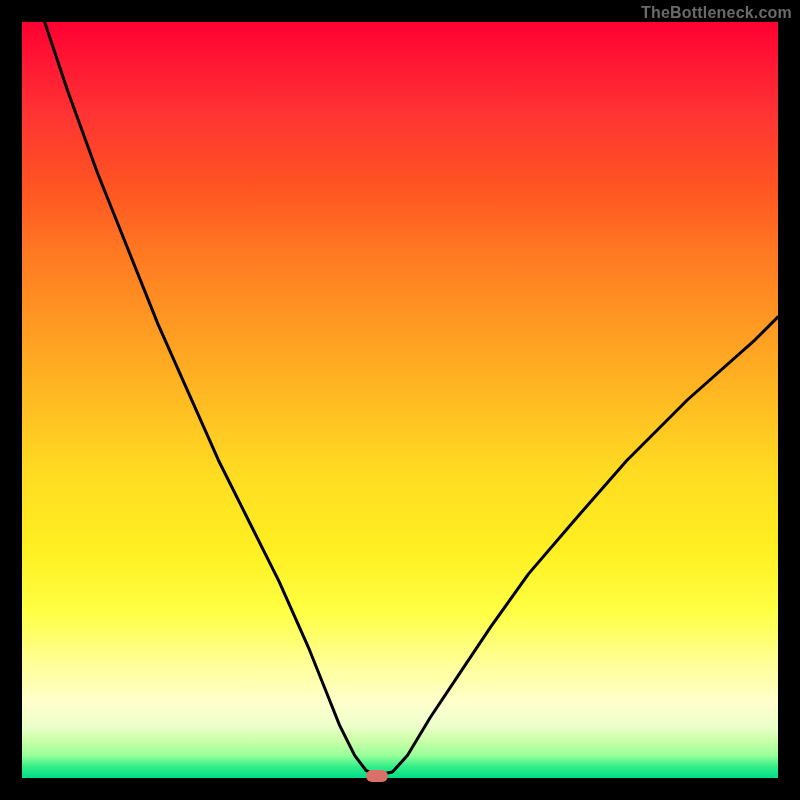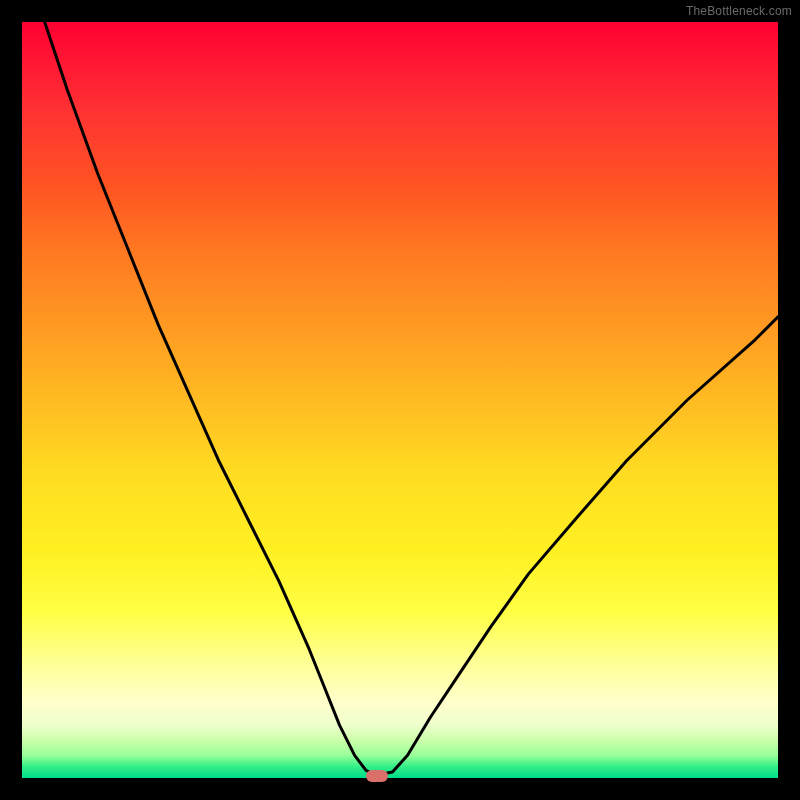--- a/index.html
+++ b/index.html
@@ -34,22 +34,22 @@
       #99ff99 97%,
       #33ee88 98.5%,
       #00dd88 100%
     );
   }
   .watermark {
     position: absolute;
     top: 4px;
     right: 8px;
     font-family: Arial, Helvetica, sans-serif;
-    font-size: 12px;
-    font-weight: 400;
+    font-size: 16px;
+    font-weight: 700;
     color: #6a6a6a;
     letter-spacing: 0.2px;
     z-index: 10;
   }
   .curve-svg {
     position: absolute;
     left: 0;
     top: 0;
     width: 756px;
     height: 756px;

